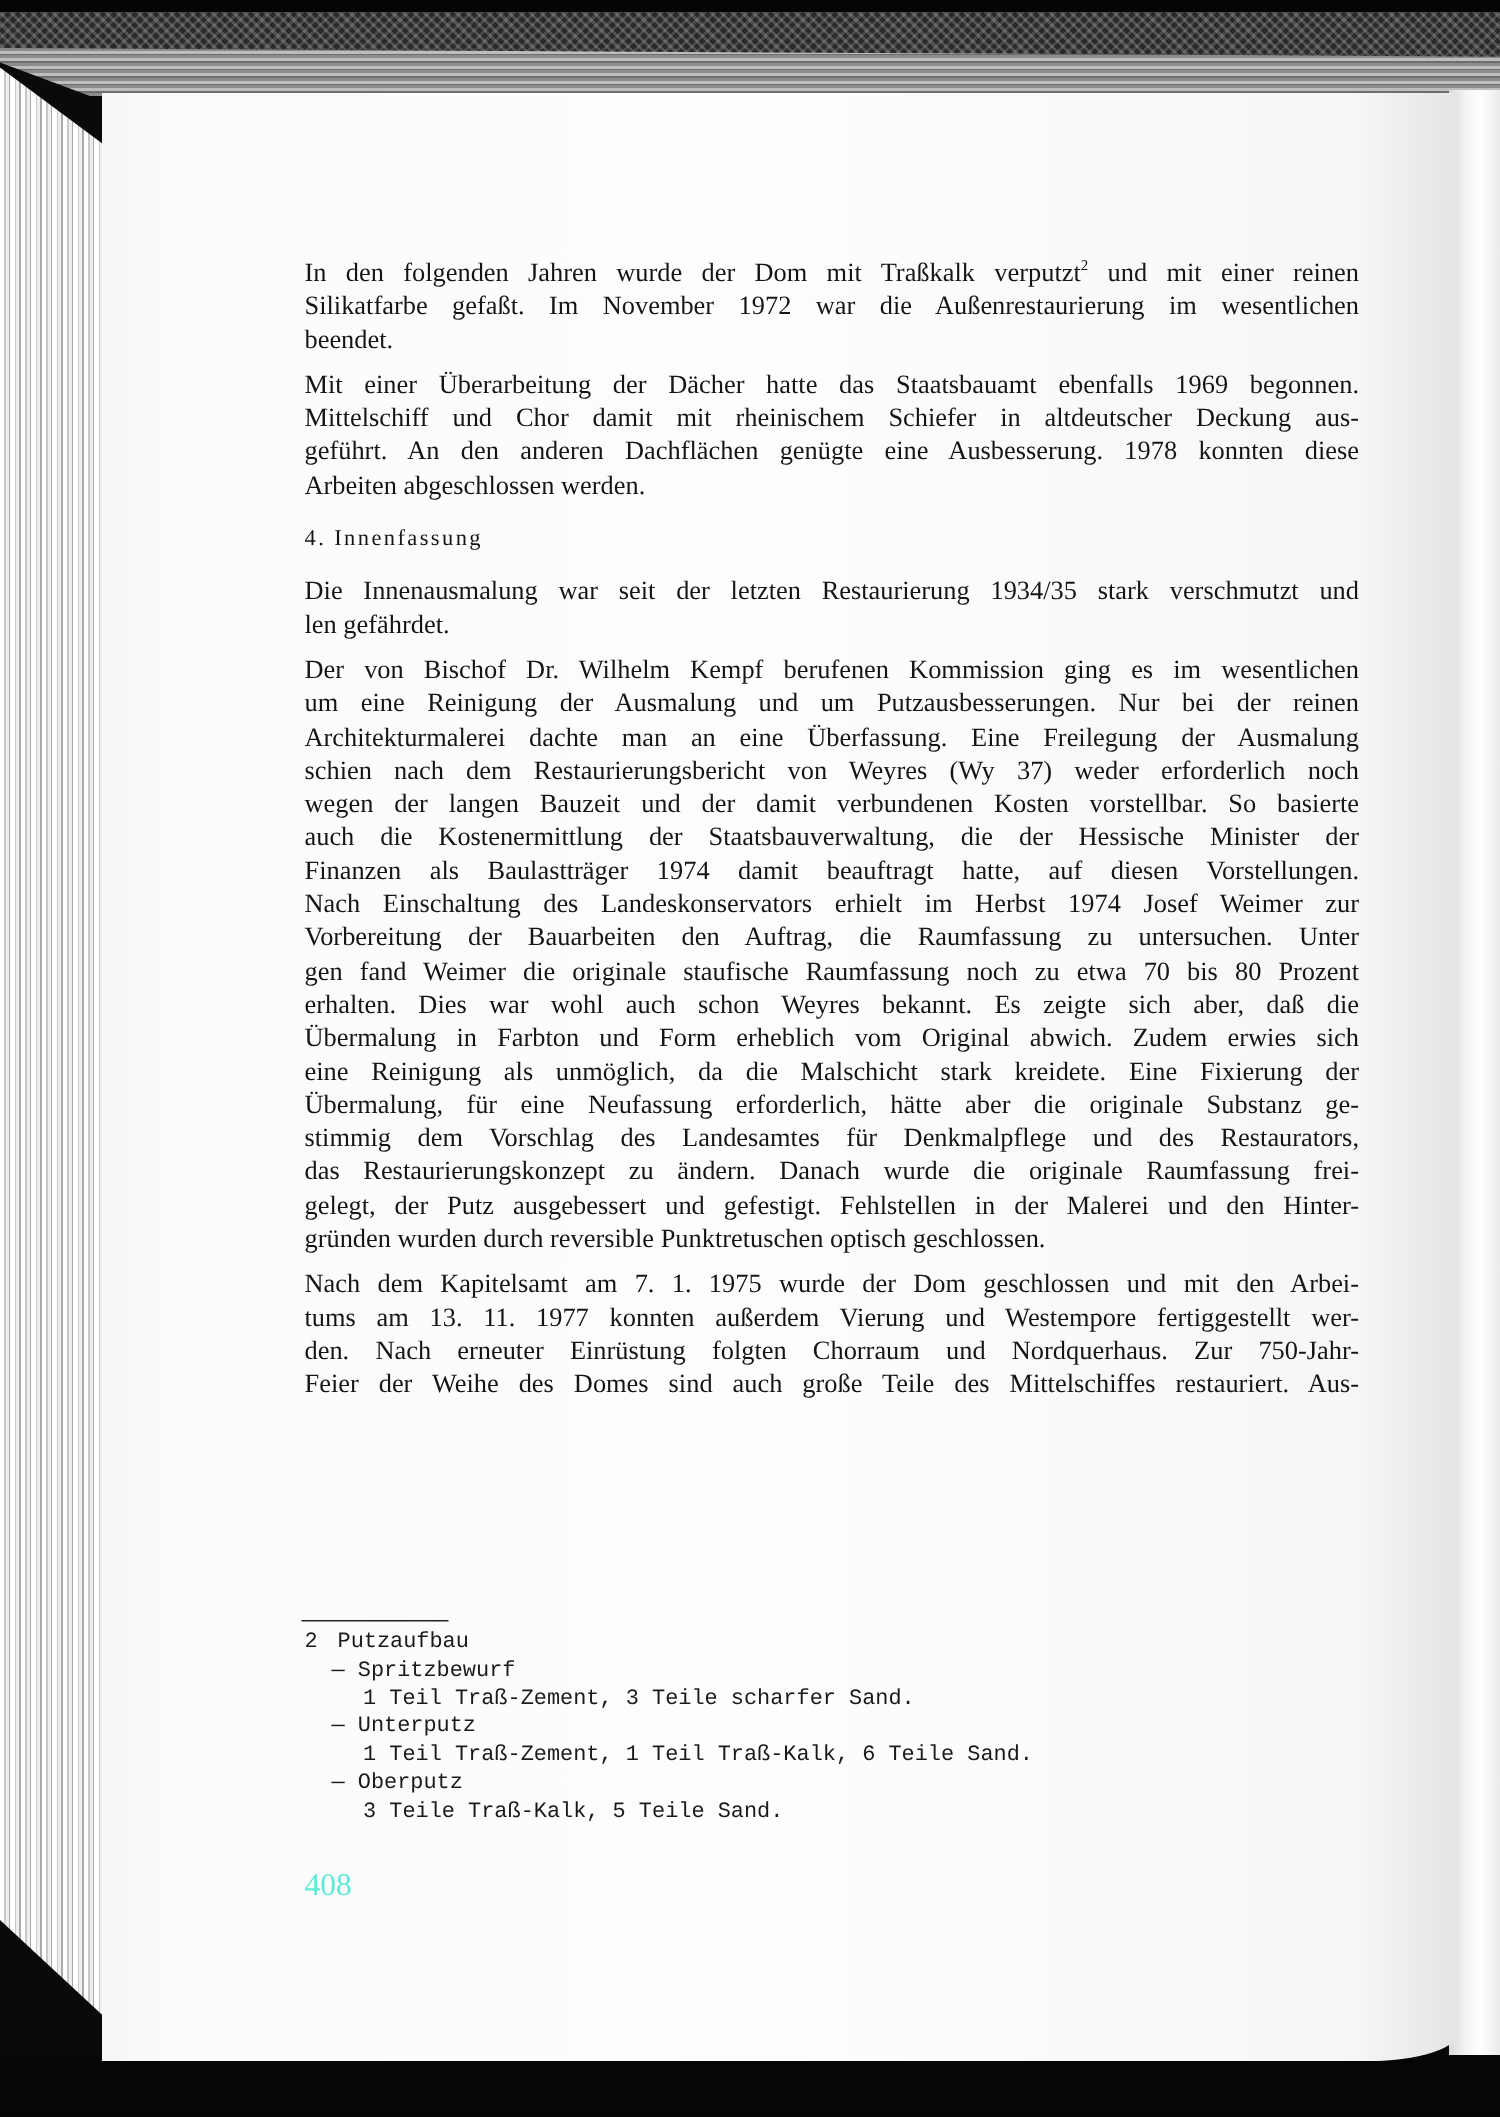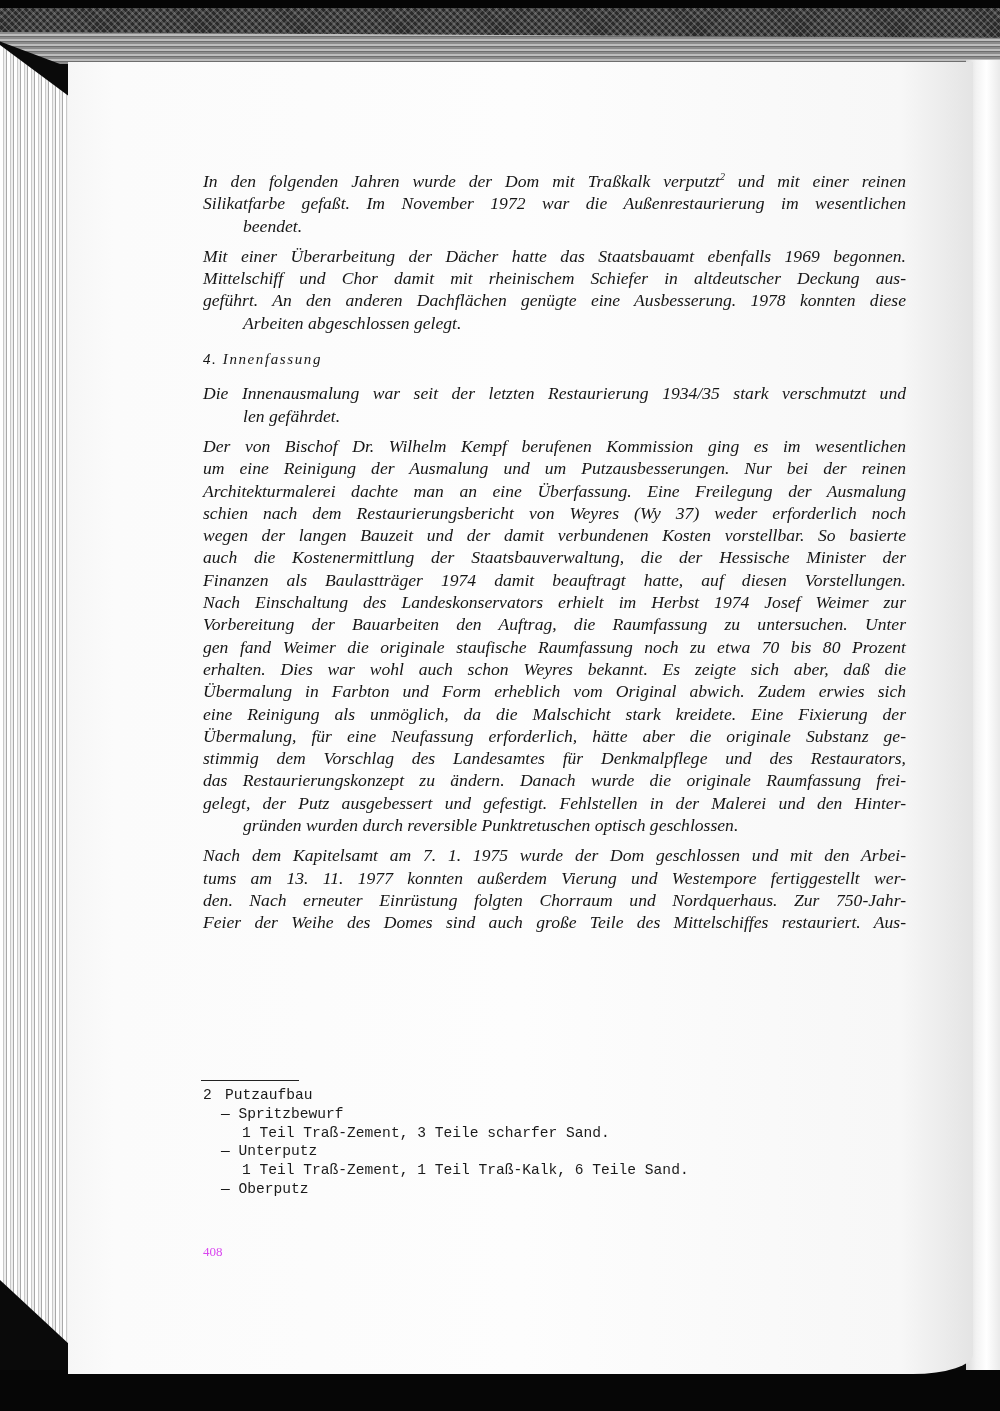--- a/index.html
+++ b/index.html
@@ -73,35 +73,33 @@
 
     .text-block {
       position: absolute;
       left: 203px;
       top: 170px;
       width: 703px;
       font-size: 17.6px;
       line-height: 22.3px;
       text-align: justify;
       color: #151515;
-      font-style: italic;
     }
     .para {
       margin: 0 0 8px 0;
       hyphens: none;
     }
     .para .line {
       display: block;
       text-align: justify;
       text-align-last: justify;
       white-space: nowrap;
     }
     .para .line.last {
       text-align-last: left;
-      margin-left: 40px;
     }
     sup {
       font-size: 10px;
       vertical-align: 7px;
       line-height: 0;
     }
     .heading {
       margin: 14px 0 12px 0;
       font-size: 15px;
       letter-spacing: 1.6px;
@@ -126,22 +124,22 @@
     }
     .fn-line { display: block; white-space: nowrap; font-family: Liberation Mono, monospace; }
     .fn-num { display: inline-block; width: 22px; }
     .fn-item { padding-left: 18px; }
     .fn-detail { padding-left: 39px; }
 
     .page-number {
       position: absolute;
       left: 203px;
       top: 1244px;
-      font-size: 13px;
-      color: #d946ef;
+      font-size: 21px;
+      color: #5eead4;
     }
   </style>
 </head>
 <body>
 
 <div class="bg-top"></div>
 <div class="fabric"></div>
 <div class="top-edges"></div>
 <div class="left-edges"></div>
 <div class="right-edge"></div>
@@ -154,21 +152,21 @@
   <div class="para">
     <span class="line"><span>In den folgenden Jahren wurde der Dom mit Traßkalk verputzt</span><sup>2</sup><span> und mit einer reinen</span></span>
     <span class="line">Silikatfarbe gefaßt. Im November 1972 war die Außenrestaurierung im wesentlichen</span>
     <span class="line last">beendet.</span>
   </div>
 
   <div class="para">
     <span class="line">Mit einer Überarbeitung der Dächer hatte das Staatsbauamt ebenfalls 1969 begonnen.</span>
     <span class="line">Mittelschiff und Chor damit mit rheinischem Schiefer in altdeutscher Deckung aus-</span>
     <span class="line">geführt. An den anderen Dachflächen genügte eine Ausbesserung. 1978 konnten diese</span>
-    <span class="line last">Arbeiten abgeschlossen gelegt.</span>
+    <span class="line last">Arbeiten abgeschlossen werden.</span>
   </div>
 
   <div class="heading">4. Innenfassung</div>
 
   <div class="para">
     <span class="line">Die Innenausmalung war seit der letzten Restaurierung 1934/35 stark verschmutzt und</span>
     <span class="line last">len gefährdet.</span>
   </div>
 
   <div class="para">
@@ -202,15 +200,16 @@
 
 <div class="footnote-rule"></div>
 
 <div class="footnotes">
   <span class="fn-line"><span class="fn-num">2</span><span>Putzaufbau</span></span>
   <span class="fn-line fn-item">— Spritzbewurf</span>
   <span class="fn-line fn-detail">1 Teil Traß-Zement, 3 Teile scharfer Sand.</span>
   <span class="fn-line fn-item">— Unterputz</span>
   <span class="fn-line fn-detail">1 Teil Traß-Zement, 1 Teil Traß-Kalk, 6 Teile Sand.</span>
   <span class="fn-line fn-item">— Oberputz</span>
+  <span class="fn-line fn-detail">3 Teile Traß-Kalk, 5 Teile Sand.</span>
 </div>
 
 <div class="page-number">408</div>
 
 </body></html>

